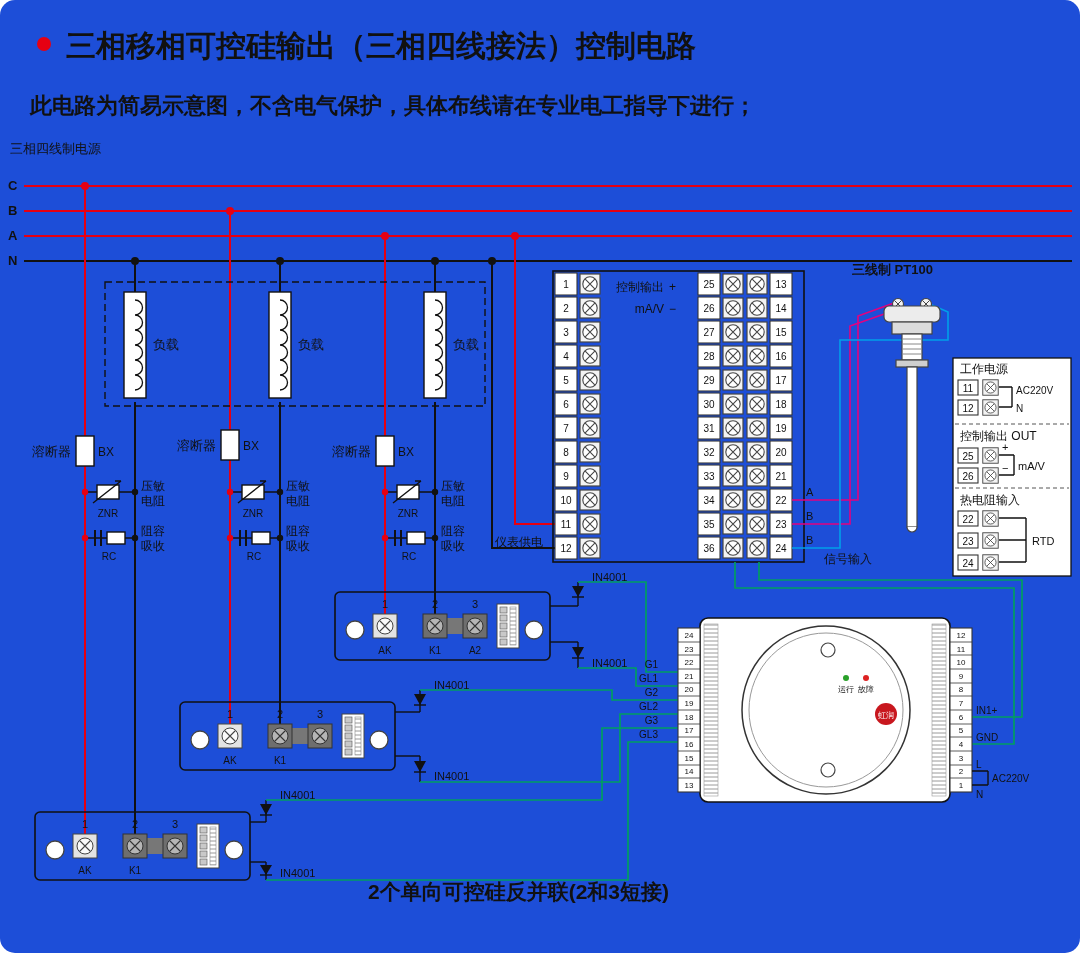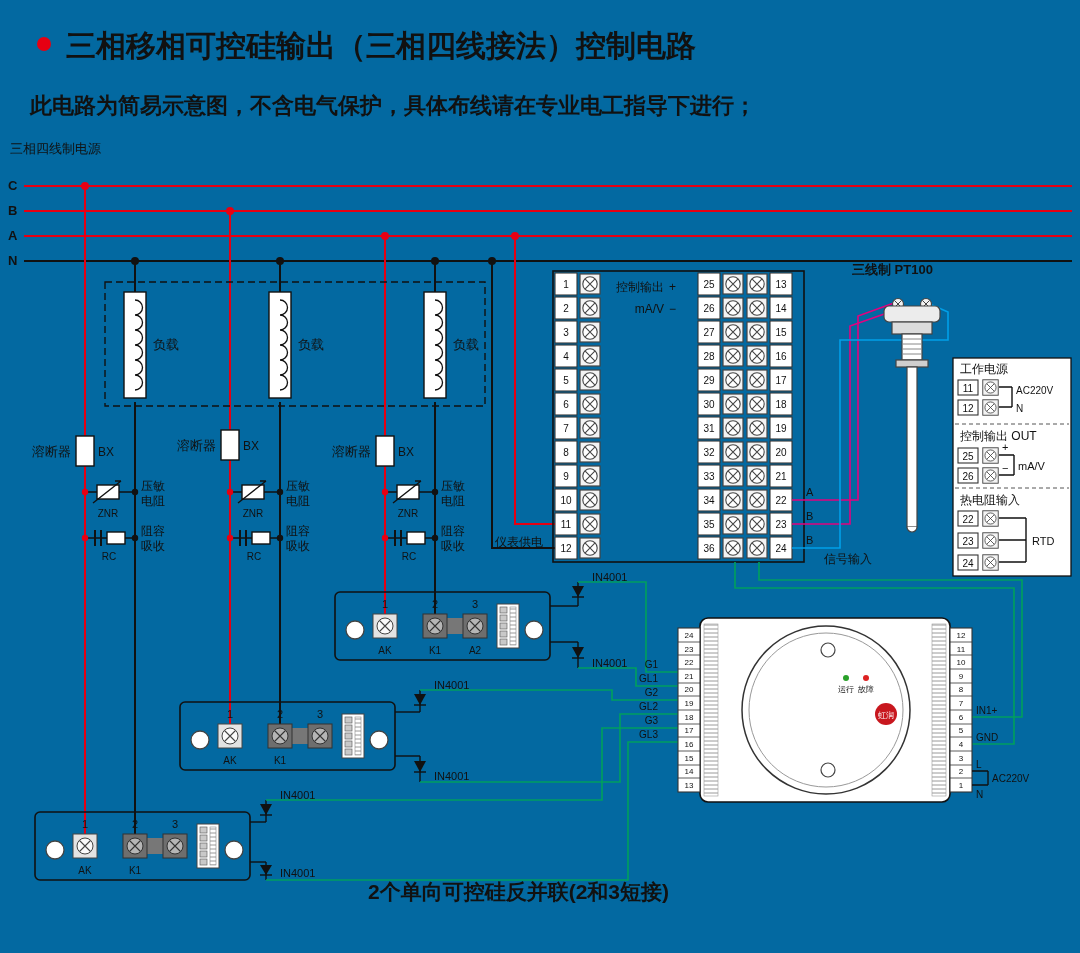--- a/index.html
+++ b/index.html
@@ -1,16 +1,16 @@
 <!DOCTYPE html>
 <html><head>
 <meta charset="utf-8">
 <style>
   html,body{margin:0;padding:0;background:#fff;}
-  .page{width:1080px;height:953px;position:relative;background:#0369a1;}
+  .page{width:1080px;height:953px;position:relative;background:#1d4ed8;border-radius:15px;}
   svg text{font-family:"Liberation Sans","DejaVu Sans",sans-serif;fill:#111;}
   .f8{font-size:8px}.f10{font-size:10px}.f11{font-size:11px}
   .f12{font-size:12px}.f13{font-size:13px}.f20{font-size:21px}.f22{font-size:22px}.f30{font-size:30px}
   .b{font-weight:bold}
   .mid{text-anchor:middle}.end{text-anchor:end}
   .cell{fill:#fff;stroke:#333;stroke-width:1.1}
   .wire-red{stroke:#e60012;stroke-width:2;fill:none}
   .wire-blk{stroke:#111;stroke-width:2;fill:none}
   .wire-thin{stroke:#111;stroke-width:1.4;fill:none}
   .wire-grn{stroke:#009e60;stroke-width:1.7;fill:none}

